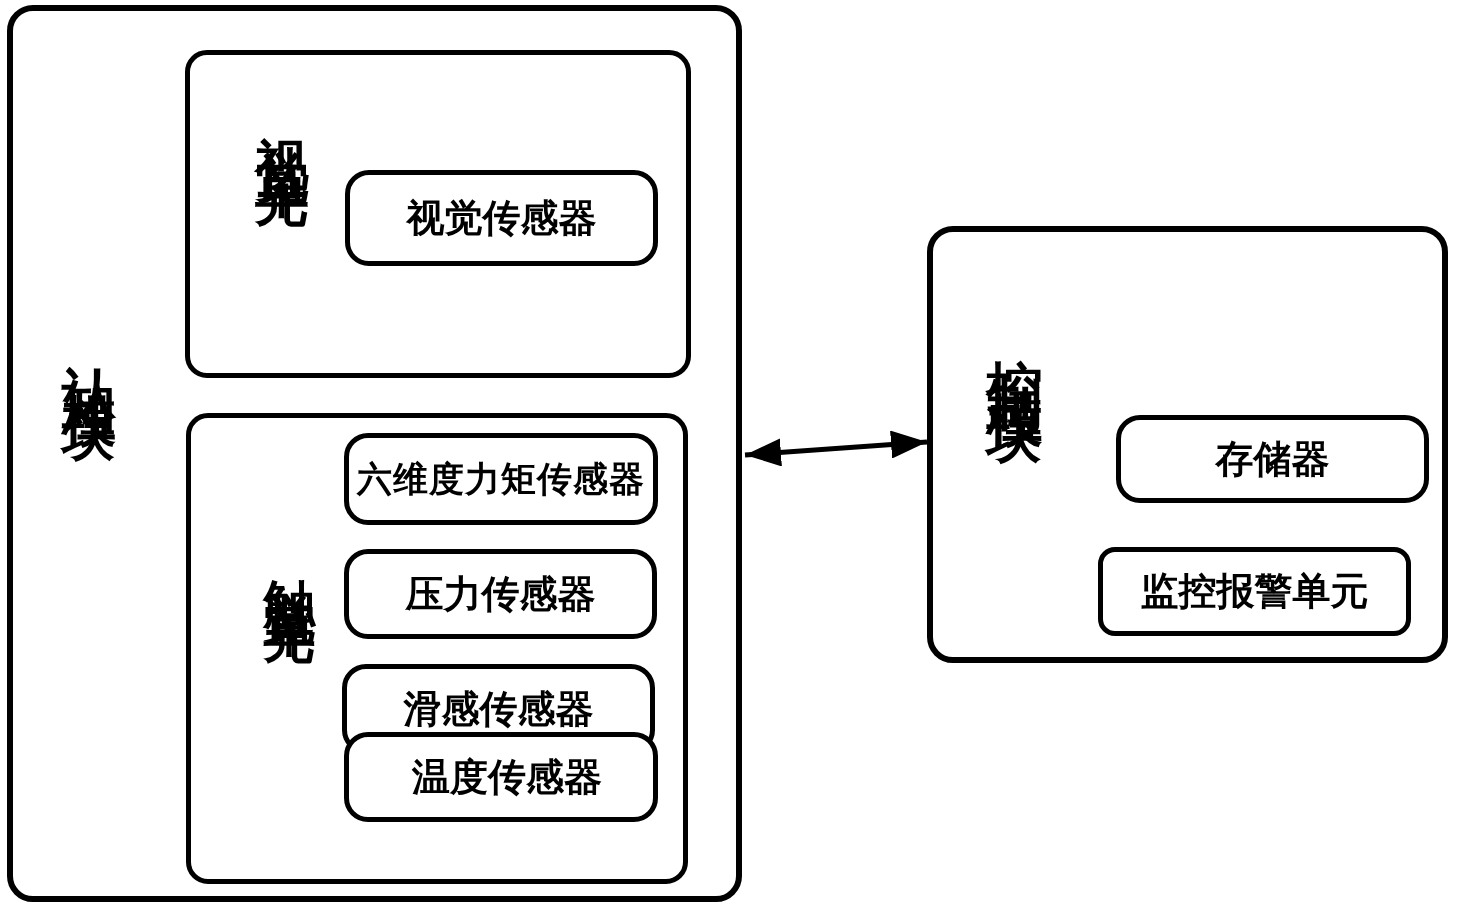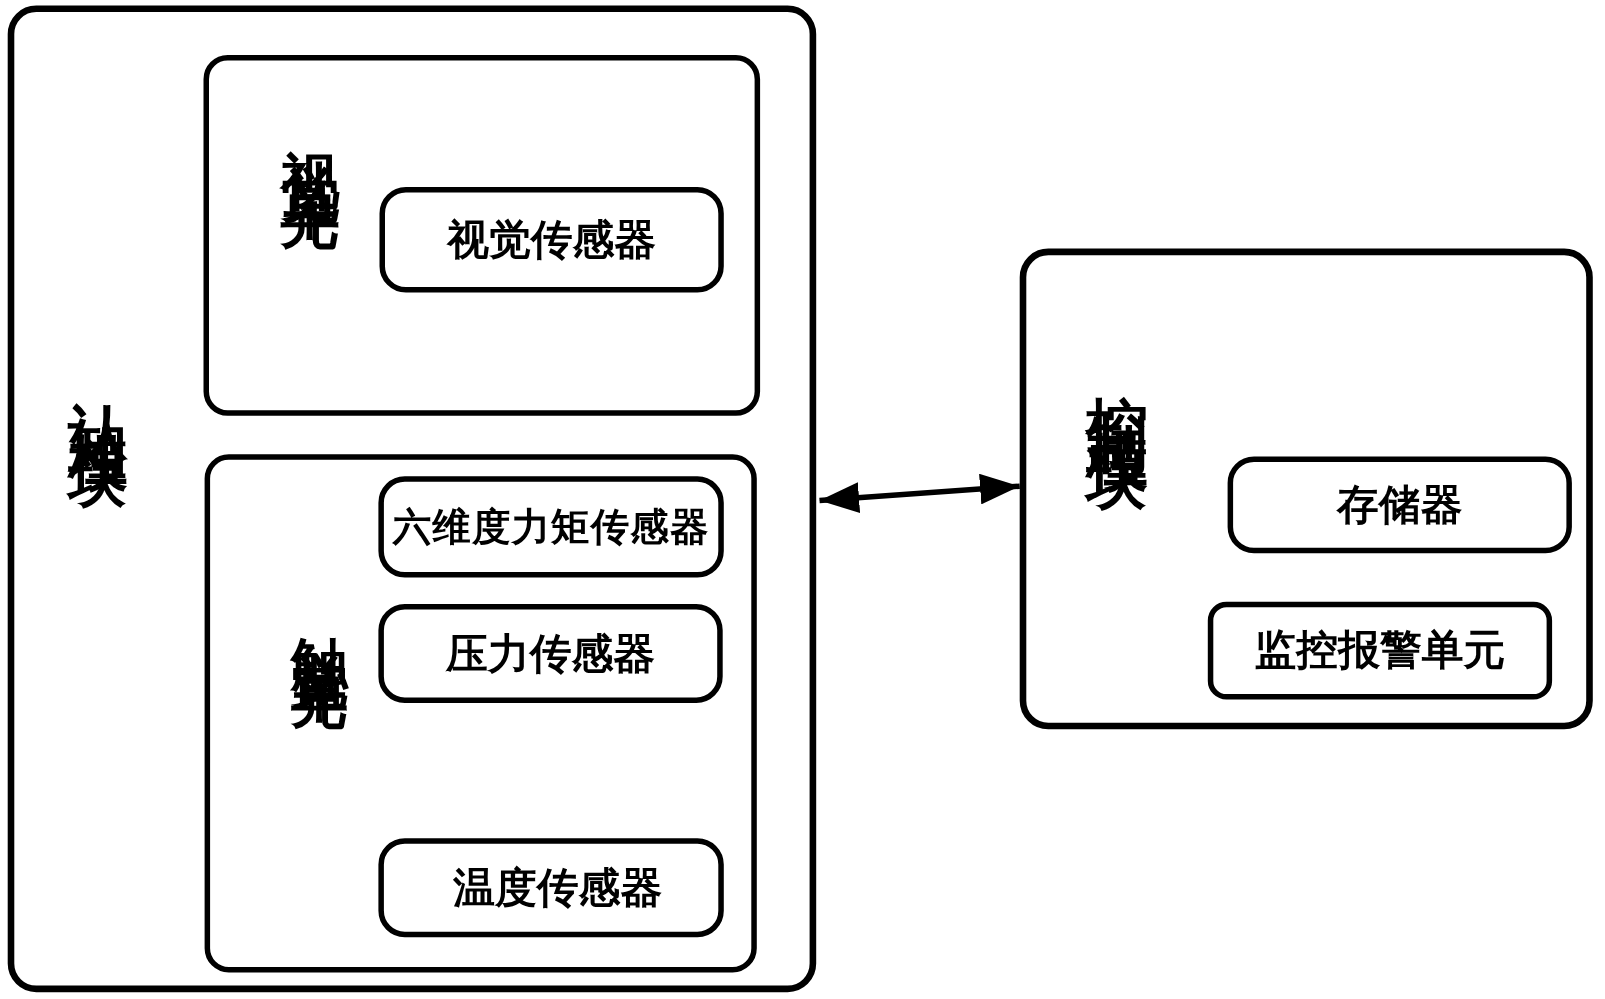--- a/index.html
+++ b/index.html
@@ -67,22 +67,23 @@
   <div class="box leaf-box fs38" style="left:345px; top:170px; width:313px; height:96px;">视觉传感器</div>
 
   <div class="box unit-box" style="left:186px; top:413px; width:502px; height:471px;"></div>
 
   <div class="v-label" style="left:264px; top:538px; font-size:52px; letter-spacing:12px;">触觉单元</div>
 
   <div class="box leaf-box fs35" style="left:344px; top:433px; width:314px; height:92px;">六维度力矩传感器</div>
 
   <div class="box leaf-box fs38" style="left:344px; top:549px; width:313px; height:90px;font-family:Liberation Mono, monospace;">压力传感器</div>
 
+  <div class="box leaf-box fs38" style="left:342px; top:664px; width:313px; height:90px;">滑感传感器</div>
 
-  <div class="box leaf-box fs38" style="left:344px; top:762px; width:314px; height:90px;padding-left:12px;">温度传感器</div>
+  <div class="box leaf-box fs38" style="left:344px; top:732px; width:314px; height:90px;padding-left:12px;">温度传感器</div>
 
   <div class="box outer-box" style="left:927px; top:226px; width:521px; height:437px;"></div>
 
   <div class="v-label" style="left:988px; top:315px; font-size:56px; letter-spacing:16px;">控制模块</div>
 
 
   <div class="box leaf-box fs38" style="left:1098px; top:415px; width:313px; height:88px;margin-left:18px;">存储器</div>
 
   <div class="box leaf-box fs38" style="left:1098px; top:547px; width:313px; height:89px;border-radius:17px;">监控报警单元</div>
 

